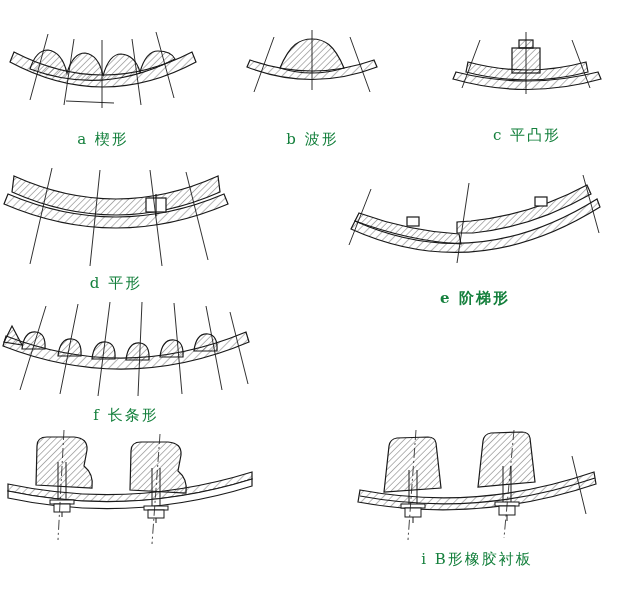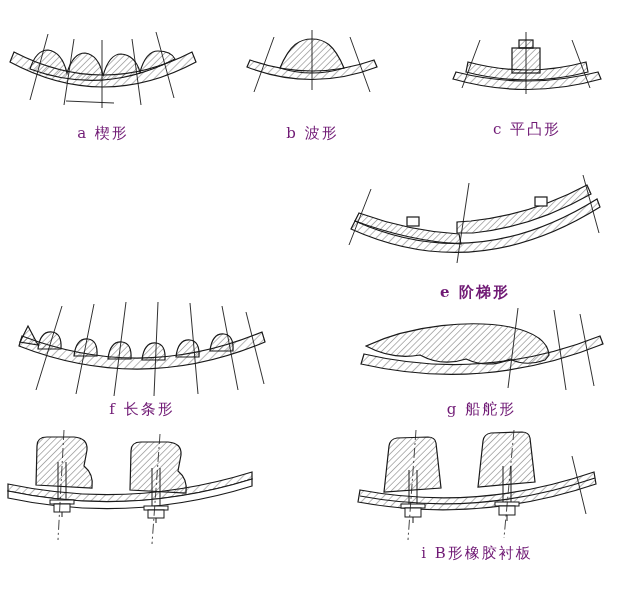--- a/index.html
+++ b/index.html
@@ -3,21 +3,21 @@
 <meta charset="utf-8">
 <style>
   html,body{margin:0;padding:0;background:#fff;}
   #canvas{
     position:relative;width:637px;height:614px;background:#ffffff;
     font-family:"DejaVu Serif", serif;overflow:hidden;
   }
   figure.fig{position:absolute;margin:0;display:flex;flex-direction:column;align-items:center;}
   figure.fig svg{display:block;}
   figcaption.cap{
-    font-size:15px;color:#701a75;letter-spacing:2px;
+    margin-top:6px;font-size:15px;color:#15803d;letter-spacing:2px;
     white-space:nowrap;
   }
   .defs-holder{position:absolute;width:0;height:0;overflow:hidden;}
 </style>
 </head>
 <body>
 
 <div id="canvas">
 
   <svg class="defs-holder" aria-hidden="true">
@@ -76,40 +76,57 @@
       </g>
       <g stroke="#1a1a1a" stroke-width="0.9">
         <line x1="78" y1="4" x2="78" y2="66"></line>
         <line x1="32" y1="12" x2="14" y2="60"></line>
         <line x1="124" y1="12" x2="142" y2="60"></line>
       </g>
     </svg>
     <figcaption class="cap">c 平凸形</figcaption>
   </figure>
 
+  <figure class="fig" style="left:0px;top:168px;width:232px;">
+    <svg width="232" height="100" viewBox="0 0 232 100">
+      <g stroke="#1a1a1a" stroke-width="1.2" fill="none">
+        <path d="M8,26 Q116,72 224,26 L228,36 Q116,84 4,36 Z" fill="url(#h1)"></path>
+        <path d="M14,8 Q116,54 218,8 L220,24 Q116,70 12,24 Z" fill="url(#h2)"></path>
+        <rect x="146" y="30" width="20" height="14" fill="#ffffff"></rect>
+        <line x1="156" y1="26" x2="156" y2="48"></line>
+      </g>
+      <g stroke="#1a1a1a" stroke-width="0.9">
+        <line x1="52" y1="0" x2="30" y2="96"></line>
+        <line x1="100" y1="2" x2="90" y2="98"></line>
+        <line x1="150" y1="2" x2="162" y2="98"></line>
+        <line x1="186" y1="4" x2="208" y2="92"></line>
+      </g>
+    </svg>
+    <figcaption class="cap">d 平形</figcaption>
+  </figure>
 
   <figure class="fig" style="left:345px;top:175px;width:260px;font-weight:bold;">
     <svg width="260" height="108" viewBox="0 0 260 108">
       <g stroke="#1a1a1a" stroke-width="1.2" fill="none">
         <path d="M10,46 Q130,100 252,24 L255,32 Q130,110 6,54 Z" fill="url(#h1)"></path>
         <path d="M14,38 Q64,56 114,59 L116,69 Q64,66 10,46 Z" fill="url(#h2)"></path>
         <path d="M112,58 L112,47 L126,46 Q186,40 242,10 L246,19 Q188,52 128,58 Z" fill="url(#h2)"></path>
         <rect x="62" y="42" width="12" height="9" fill="#ffffff"></rect>
         <rect x="190" y="22" width="12" height="9" fill="#ffffff"></rect>
       </g>
       <g stroke="#1a1a1a" stroke-width="0.9">
         <line x1="26" y1="14" x2="4" y2="70"></line>
         <line x1="124" y1="8" x2="112" y2="88"></line>
         <line x1="238" y1="0" x2="254" y2="58"></line>
       </g>
     </svg>
     <figcaption class="cap">e 阶梯形</figcaption>
   </figure>
 
-  <figure class="fig" style="left:16px;top:298px;width:252px;text-align:right;">
+  <figure class="fig" style="left:0px;top:298px;width:252px;text-align:right;">
     <svg width="252" height="102" viewBox="0 0 252 102">
       <g stroke="#1a1a1a" stroke-width="1.2" fill="none">
         <path d="M6,38 Q126,84 246,34 L249,44 Q126,96 3,48 Z" fill="url(#h1)"></path>
         <path d="M4,44 L12,28 L22,47 Z" fill="url(#h2)"></path>
         <path d="M22,51 Q24,33 36,34 Q46,35 45,51 Z" fill="url(#h2)"></path>
         <path d="M58,58 Q60,40 72,41 Q82,42 81,58 Z" fill="url(#h2)"></path>
         <path d="M92,61 Q94,43 106,44 Q116,45 115,61 Z" fill="url(#h2)"></path>
         <path d="M126,62 Q128,44 140,45 Q150,46 149,62 Z" fill="url(#h2)"></path>
         <path d="M160,59 Q162,41 174,42 Q184,43 183,59 Z" fill="url(#h2)"></path>
         <path d="M194,53 Q196,35 208,36 Q218,37 217,53 Z" fill="url(#h2)"></path>
@@ -120,35 +137,20 @@
         <line x1="110" y1="4" x2="98" y2="98"></line>
         <line x1="142" y1="4" x2="138" y2="98"></line>
         <line x1="174" y1="5" x2="182" y2="96"></line>
         <line x1="206" y1="8" x2="222" y2="92"></line>
         <line x1="230" y1="14" x2="248" y2="86"></line>
       </g>
     </svg>
     <figcaption class="cap">f 长条形</figcaption>
   </figure>
 
-  <figure class="fig" style="left:358px;top:298px;width:247px;">
-    <svg width="247" height="102" viewBox="0 0 247 102">
-      <g stroke="#1a1a1a" stroke-width="1.2" fill="none">
-        <path d="M6,56 Q126,84 242,38 L245,46 Q126,94 3,66 Z" fill="url(#h1)"></path>
-        <path d="M8,48 C55,26 115,22 152,29 C176,34 190,43 191,57 L187,62
-                 Q168,69 152,61 Q130,71 108,61 Q84,69 62,57 Q34,62 8,48 Z" fill="url(#h2)"></path>
-      </g>
-      <g stroke="#1a1a1a" stroke-width="0.9">
-        <line x1="160" y1="10" x2="150" y2="90"></line>
-        <line x1="196" y1="12" x2="208" y2="92"></line>
-        <line x1="222" y1="16" x2="236" y2="88"></line>
-      </g>
-    </svg>
-    <figcaption class="cap">g 船舵形</figcaption>
-  </figure>
 
   <figure class="fig" style="left:2px;top:428px;width:256px;">
     <svg width="256" height="118" viewBox="0 0 256 118">
       <g stroke="#1a1a1a" stroke-width="1.2" fill="none">
         <path d="M6,56 Q128,82 250,44 L250,51 Q128,89 6,63 Z" fill="url(#h1)"></path>
         <path d="M6,63 Q128,89 250,51 L250,58 Q128,96 6,70 Z" fill="#ffffff"></path>
       </g>
       <g stroke="#1a1a1a" stroke-width="1.2" fill="none">
         <path d="M34,57 L35,18 Q35,9 45,9 L72,9 Q86,10 85,22 L82,38 Q92,46 90,60 Z" fill="url(#h2)"></path>
         <path d="M128,62 L129,23 Q129,14 139,14 L166,14 Q180,15 179,27 L176,43 Q186,51 184,65 Z" fill="url(#h2)"></path>

